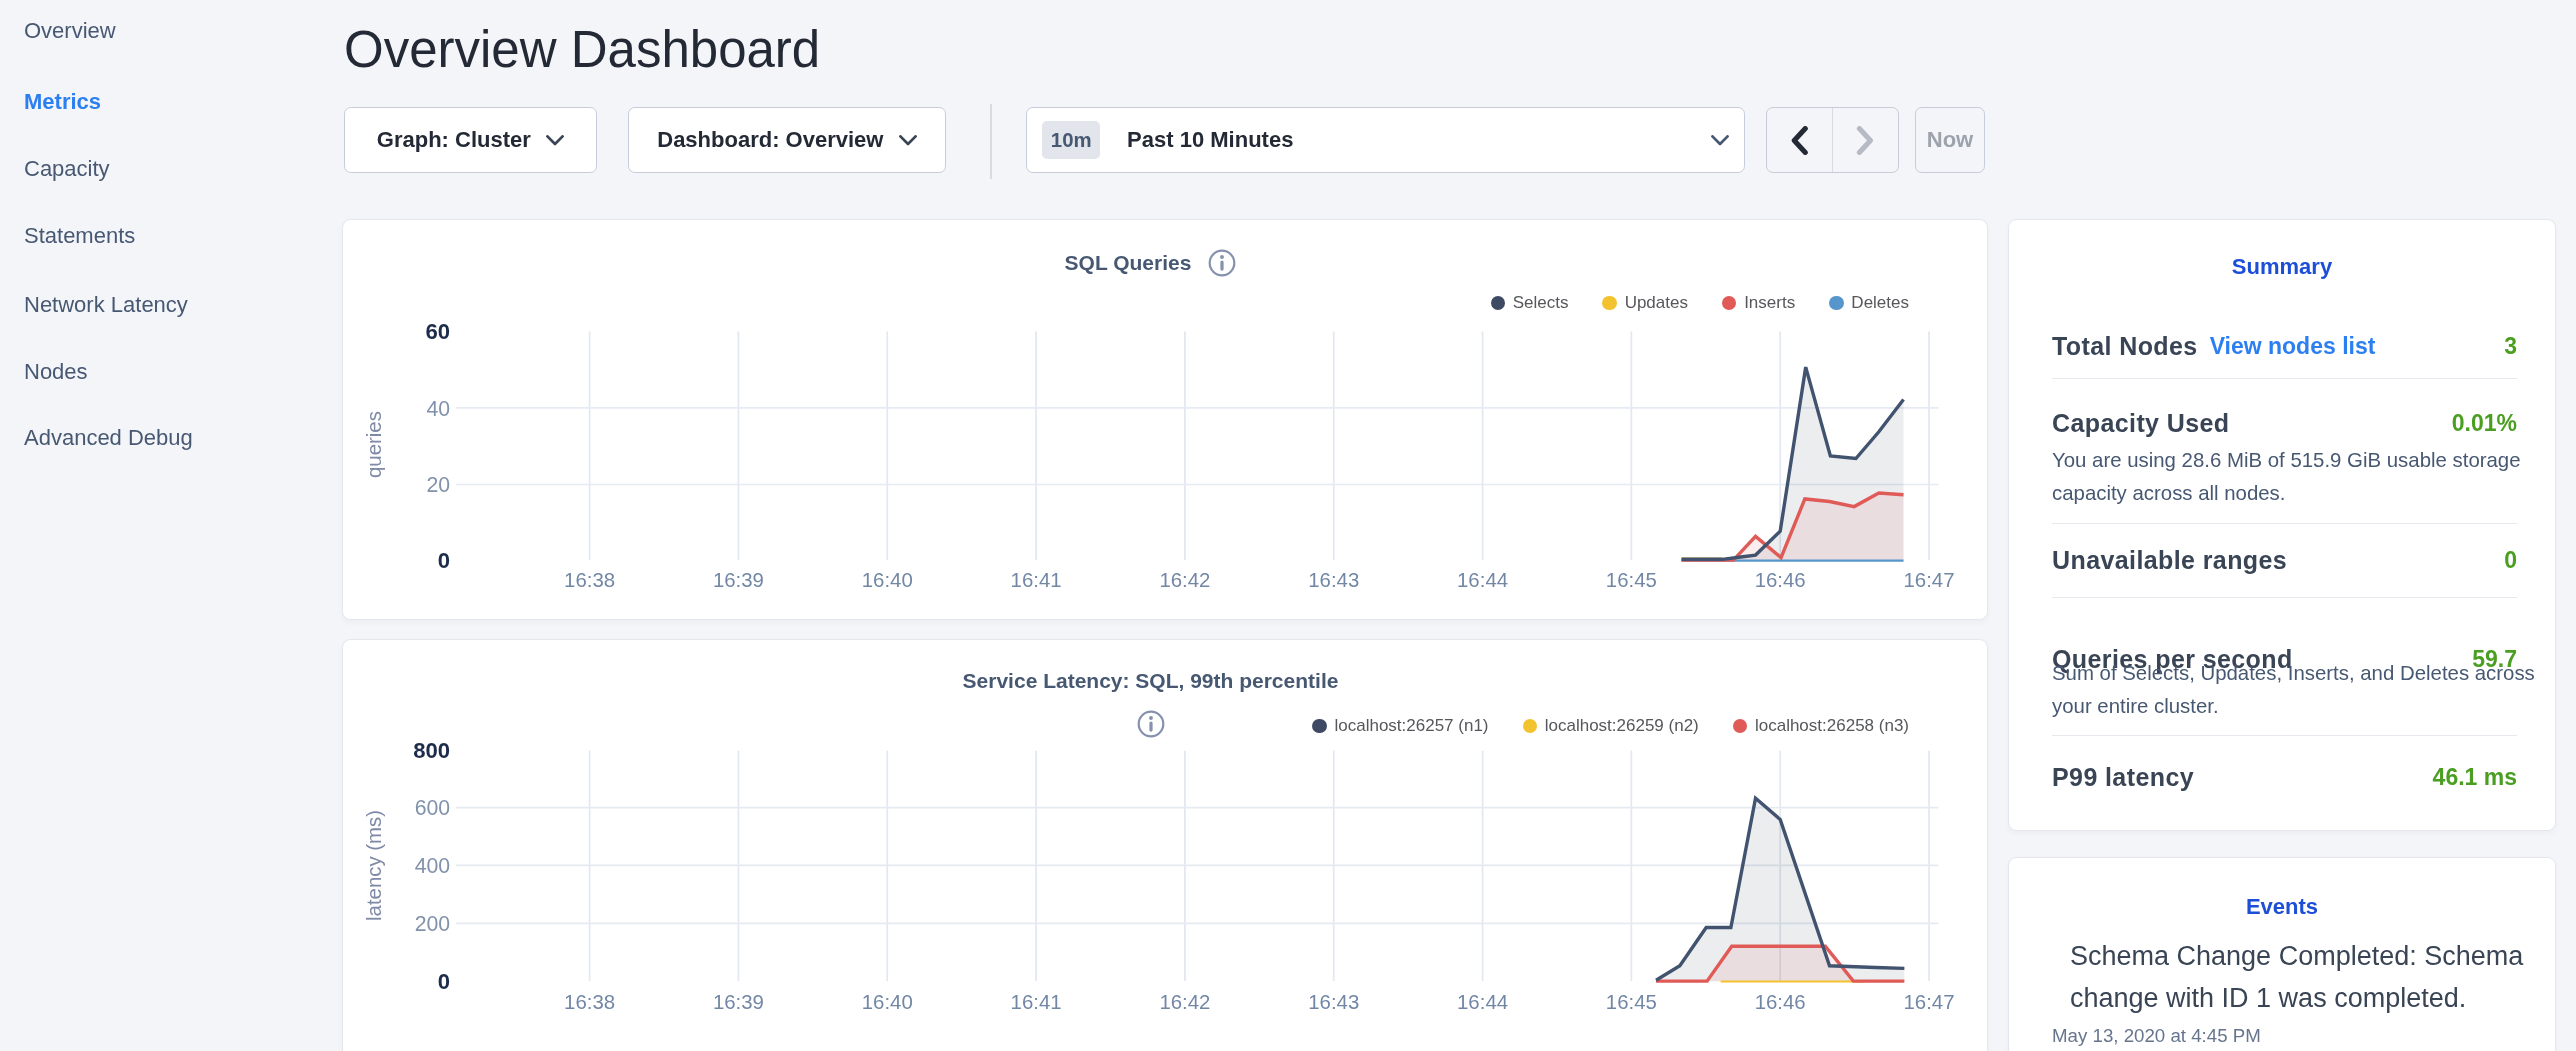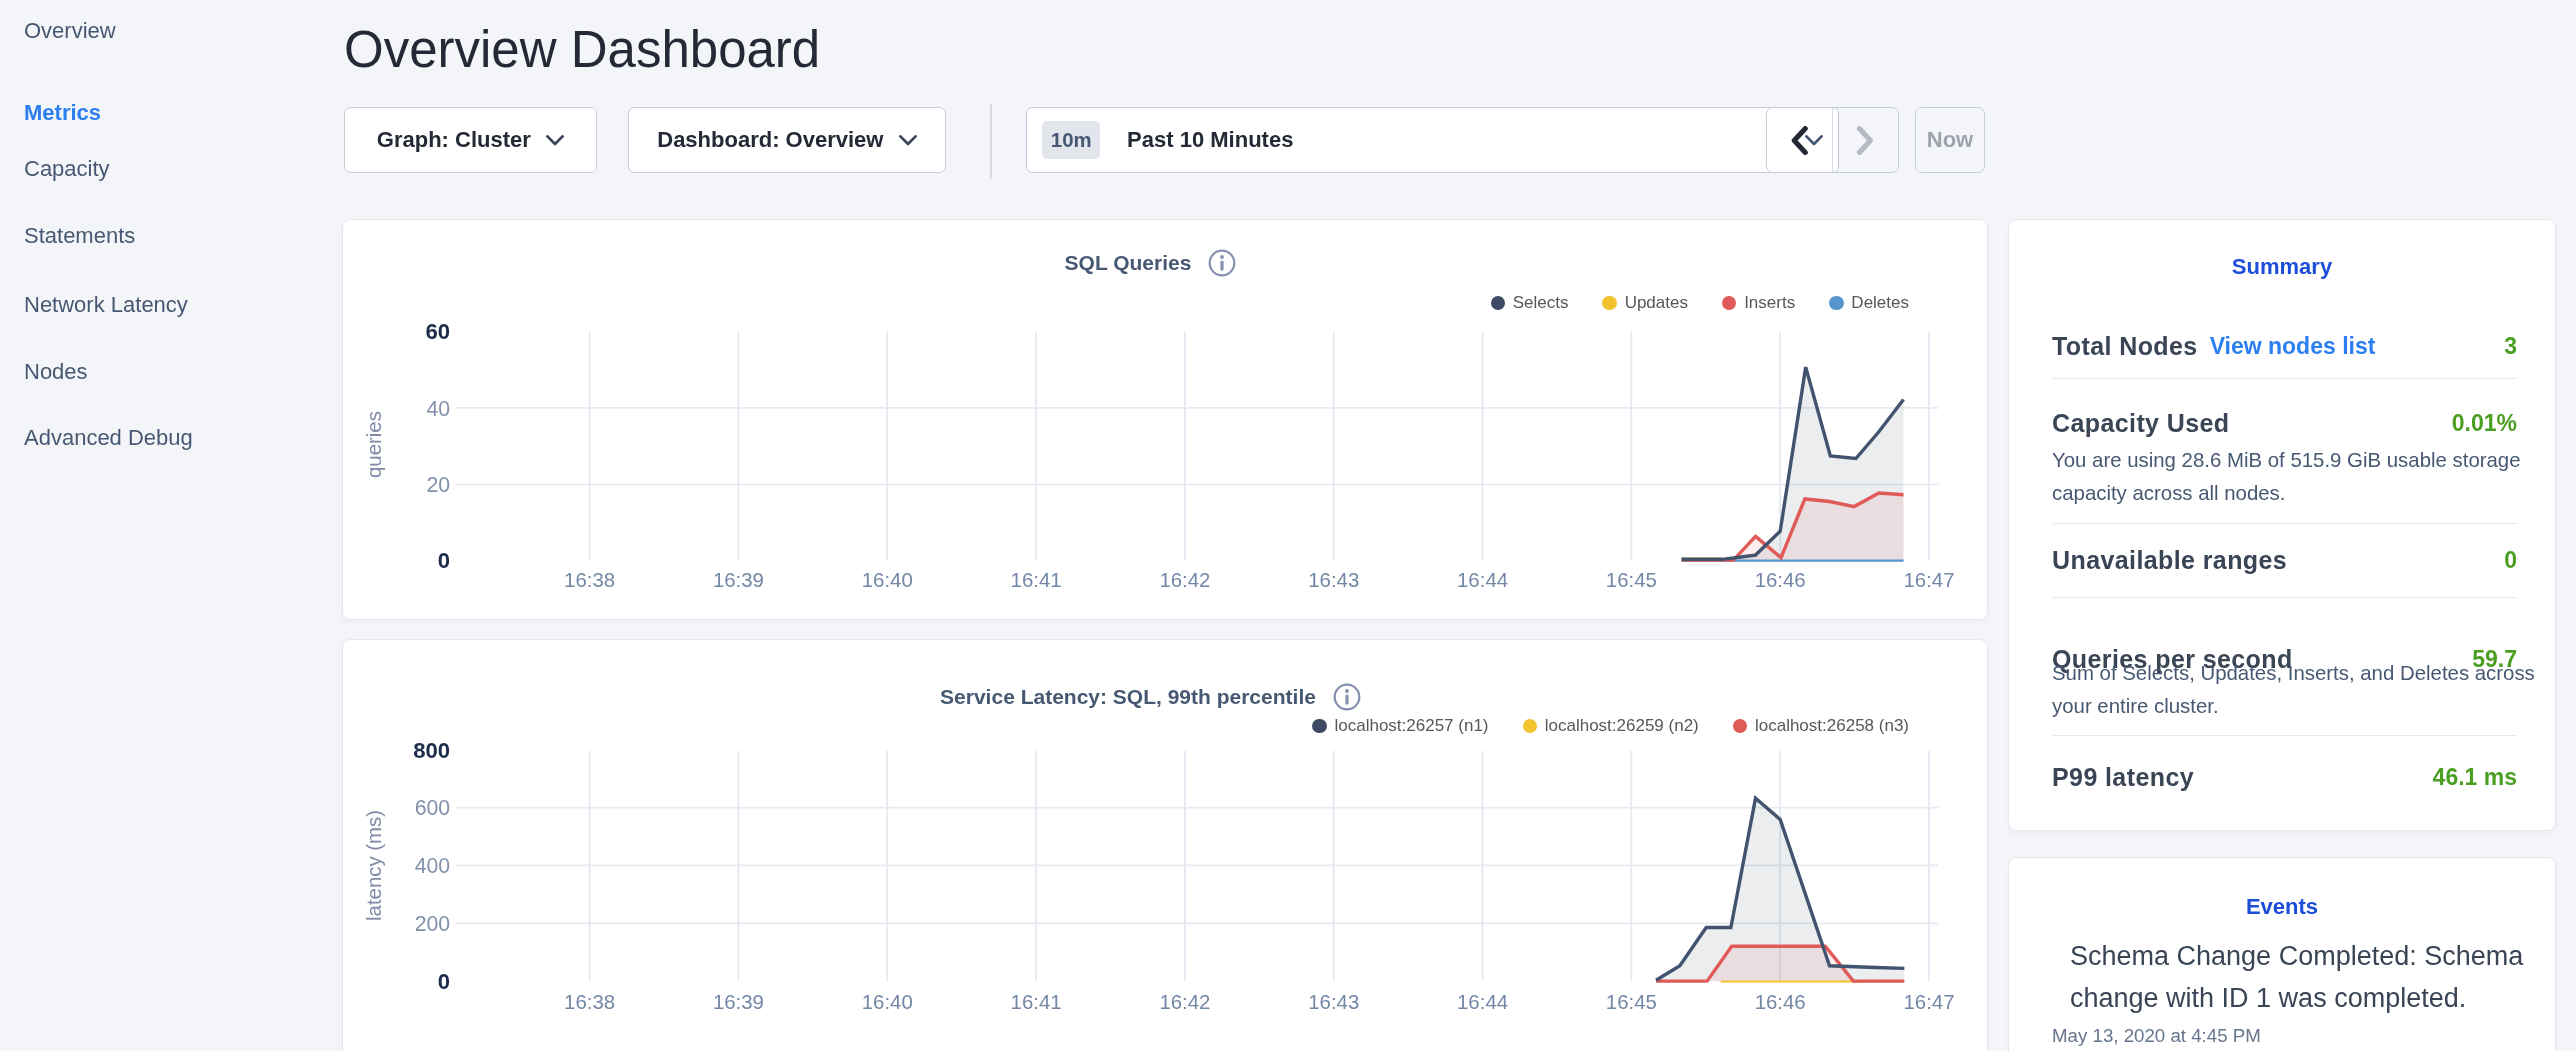--- a/index.html
+++ b/index.html
@@ -36,21 +36,21 @@
 .sumrow { position:absolute; left:43px; right:38px; display:flex; align-items:center; }
 .sumrow .sp { flex:1; }
 .sumpara { position:absolute; left:43px; font-size:20.4px; color:#475872; line-height:33px; white-space:nowrap; }
 .hdiv { position:absolute; left:43px; right:38px; height:0.9px; background:#e7e9ee; }
 .cardhead { position:absolute; left:0; right:0; text-align:center; font-size:22px; font-weight:700; color:#1d4ed8; }
 </style>
 </head>
 <body>
 
 <div class="nav" style="top:18px;">Overview</div>
-<div class="nav active" style="top:100px;">Metrics</div>
+<div class="nav active" style="top:89px;">Metrics</div>
 <div class="nav" style="top:156px;">Capacity</div>
 <div class="nav" style="top:223px;">Statements</div>
 <div class="nav" style="top:292px;">Network Latency</div>
 <div class="nav" style="top:359px;">Nodes</div>
 <div class="nav" style="top:425px;">Advanced Debug</div>
 
 <div class="title">Overview Dashboard</div>
 
 <div class="ctl white" style="left:344px; width:253px;">
   <span class="ctl-txt">Graph: Cluster</span>
@@ -58,21 +58,21 @@
       <path d="M2 2 L13 13 L24 2" fill="none" stroke="#394455" stroke-width="4" stroke-linecap="round" stroke-linejoin="round"></path>
     </svg>
 </div>
 <div class="ctl white" style="left:628px; width:318px;">
   <span class="ctl-txt">Dashboard: Overview</span>
   <svg class="chev" viewBox="0 0 26 16">
       <path d="M2 2 L13 13 L24 2" fill="none" stroke="#394455" stroke-width="4" stroke-linecap="round" stroke-linejoin="round"></path>
     </svg>
 </div>
 <div class="vdiv"></div>
-<div class="ctl white" style="left:1026px; width:813px; justify-content:flex-start; padding:0 15.3px;">
+<div class="ctl white" style="left:1026px; width:719px; justify-content:flex-start; padding:0 15.3px;">
   <span class="badge10">10m</span>
   <span class="ctl-txt" style="margin-left:27px;">Past 10 Minutes</span>
   <span style="flex:1;"></span>
   <svg class="chev" viewBox="0 0 26 16" style="margin:0;">
       <path d="M2 2 L13 13 L24 2" fill="none" stroke="#475872" stroke-width="4" stroke-linecap="round" stroke-linejoin="round"></path>
     </svg>
 </div>
 <div class="ctl" style="left:1766px; width:133px; padding:0;">
   <div style="flex:1; display:flex; align-items:center; justify-content:center; height:100%; border-right:1.7px solid #d8dbe2;">
     <svg width="18.7" height="29" viewBox="0 0 22 34">
@@ -149,21 +149,21 @@
       <text x="1340" y="432">16:44</text>
       <text x="1515" y="432">16:45</text>
       <text x="1690" y="432">16:46</text>
       <text x="1865" y="432">16:47</text>
     </g>
     <text x="45" y="264" font-size="24" fill="#7e8aa6" text-anchor="middle" transform="rotate(-90 45 264)">queries</text>
   </svg>
 </div>
 
 <div class="panel" style="left:342px; top:639px; width:1646px; height:442px;">
-  <div class="chart-head" style="top:43px;">
+  <div class="chart-head" style="top:29px;flex-direction:column;">
     <span class="chart-title">Service Latency: SQL, 99th percentile</span>
     <svg width="28" height="28" viewBox="0 0 33 33">
         <circle cx="16.5" cy="16.5" r="14.5" fill="none" stroke="#8691ae" stroke-width="2.6"></circle>
         <circle cx="16.5" cy="9.5" r="2.3" fill="#8691ae"></circle>
         <rect x="14.6" y="13.5" width="3.8" height="12" rx="1.9" fill="#8691ae"></rect>
       </svg>
   </div>
   <div class="legend" style="top:76px;">
     <span class="item" style="margin-left:0;"><span class="dot" style="background:#3e4a63;"></span>localhost:26257 (n1)</span>
     <span class="item"><span class="dot" style="background:#f3c22f;"></span>localhost:26259 (n2)</span>

